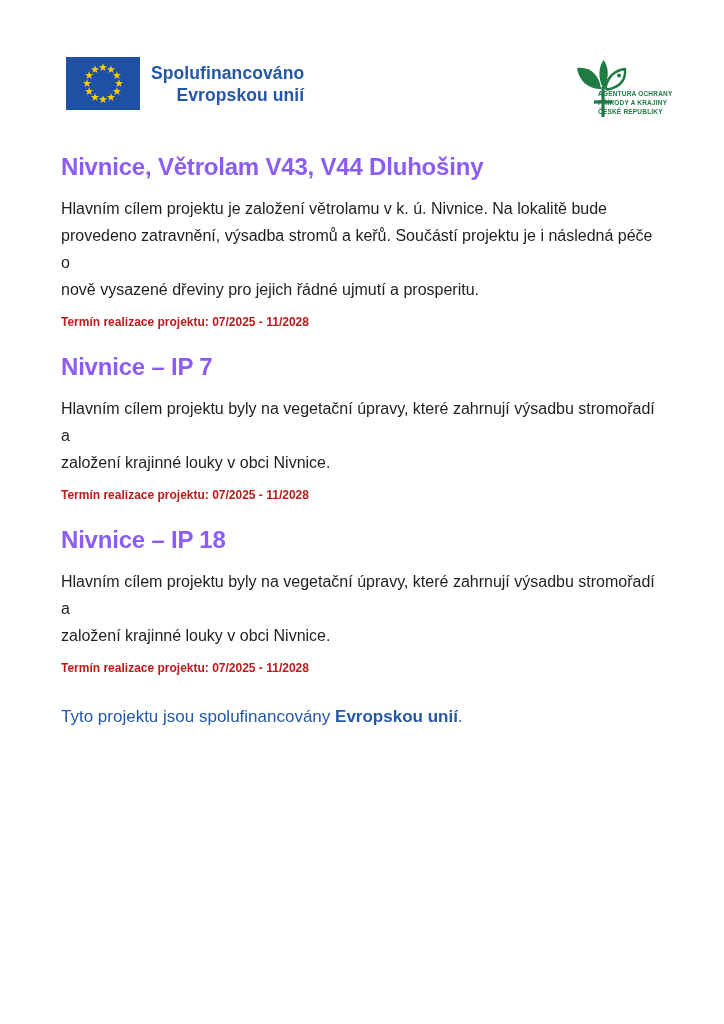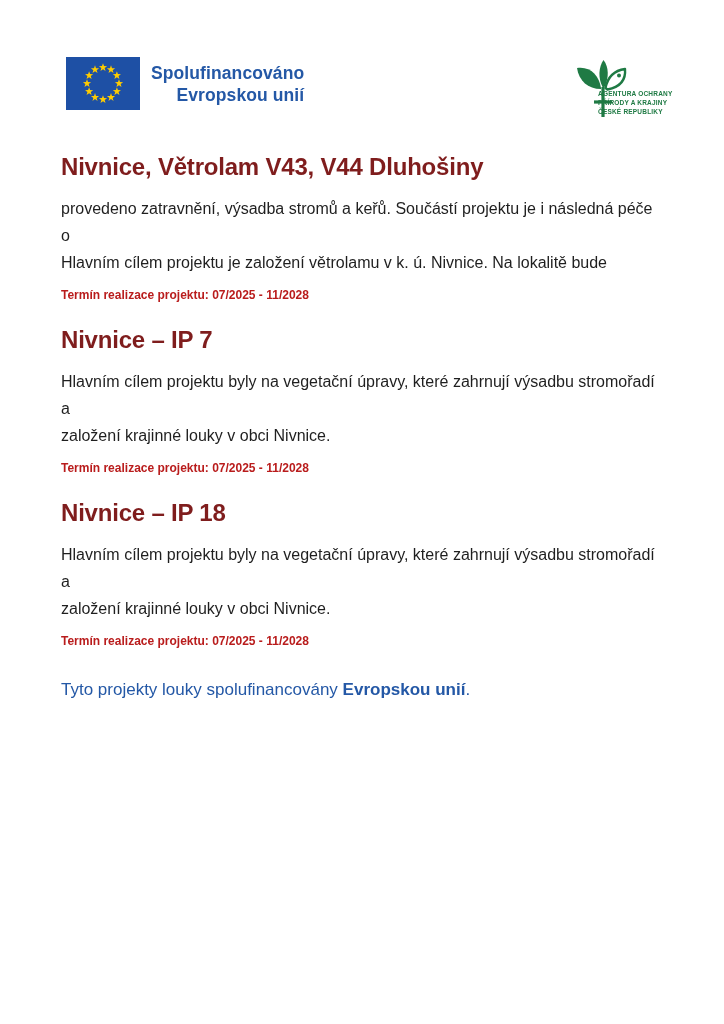--- a/index.html
+++ b/index.html
@@ -22,21 +22,21 @@
   .aopk { position:relative; width:106px; height:66px; margin-right:-18px; }
   .aopk-icon { position:absolute; left:0; top:0; }
   .aopk-text {
     position:absolute; left:23px; top:32px; white-space:nowrap;
     color:#1F7A44; font-weight:700; font-size:6.5px; line-height:9px;
     letter-spacing:0.2px;
   }
 
   
   .section-title {
-    color:#7f1d1d; font-weight:700; font-size:24px; line-height:28px;
+    color:#8b5cf6; font-weight:700; font-size:24px; line-height:28px;
     margin:20px 0 14px 0; letter-spacing:-0.2px;
   }
   .section-title.first { margin-top:32px; }
   .para { margin:0; }
   .body-line { color:#1F1F1F; font-size:16px; line-height:27px; }
   .term {
     color:#b91c1c; font-weight:700; font-size:12px; line-height:22px;
     margin-top:8px;
   }
 
@@ -95,22 +95,23 @@
           <div>PŘÍRODY A KRAJINY</div>
           <div>ČESKÉ REPUBLIKY</div>
         </div>
       </div>
 
     </div>
 
     <div class="section">
       <h1 class="section-title first">Nivnice, Větrolam V43, V44 Dluhošiny</h1>
       <p class="para">
+        <span class="body-line" style="display:block">Hlavním cílem projektu je založení větrolamu v k. ú. Nivnice. Na lokalitě bude</span>
         <span class="body-line" style="display:block">provedeno zatravnění, výsadba stromů a keřů. Součástí projektu je i následná péče o</span>
-        <span class="body-line" style="display:block">Hlavním cílem projektu je založení větrolamu v k. ú. Nivnice. Na lokalitě bude</span>
+        <span class="body-line" style="display:block">nově vysazené dřeviny pro jejich řádné ujmutí a prosperitu.</span>
       </p>
       <div class="term">Termín realizace projektu: 07/2025 - 11/2028</div>
     </div>
 
     <div class="section">
       <h1 class="section-title">Nivnice – IP 7</h1>
       <p class="para">
         <span class="body-line" style="display:block">Hlavním cílem projektu byly na vegetační úpravy, které zahrnují výsadbu stromořadí a</span>
         <span class="body-line" style="display:block">založení krajinné louky v obci Nivnice.</span>
       </p>
@@ -120,17 +121,17 @@
     <div class="section">
       <h1 class="section-title">Nivnice – IP 18</h1>
       <p class="para">
         <span class="body-line" style="display:block">Hlavním cílem projektu byly na vegetační úpravy, které zahrnují výsadbu stromořadí a</span>
         <span class="body-line" style="display:block">založení krajinné louky v obci Nivnice.</span>
       </p>
       <div class="term">Termín realizace projektu: 07/2025 - 11/2028</div>
     </div>
 
     <div class="footer-line">
-      <span>Tyto projekty louky spolufinancovány </span><span class="bold">Evropskou unií</span><span>.</span>
+      <span>Tyto projektu jsou spolufinancovány </span><span class="bold">Evropskou unií</span><span>.</span>
     </div>
 
   </div>
 </div>
 
 </body></html>

